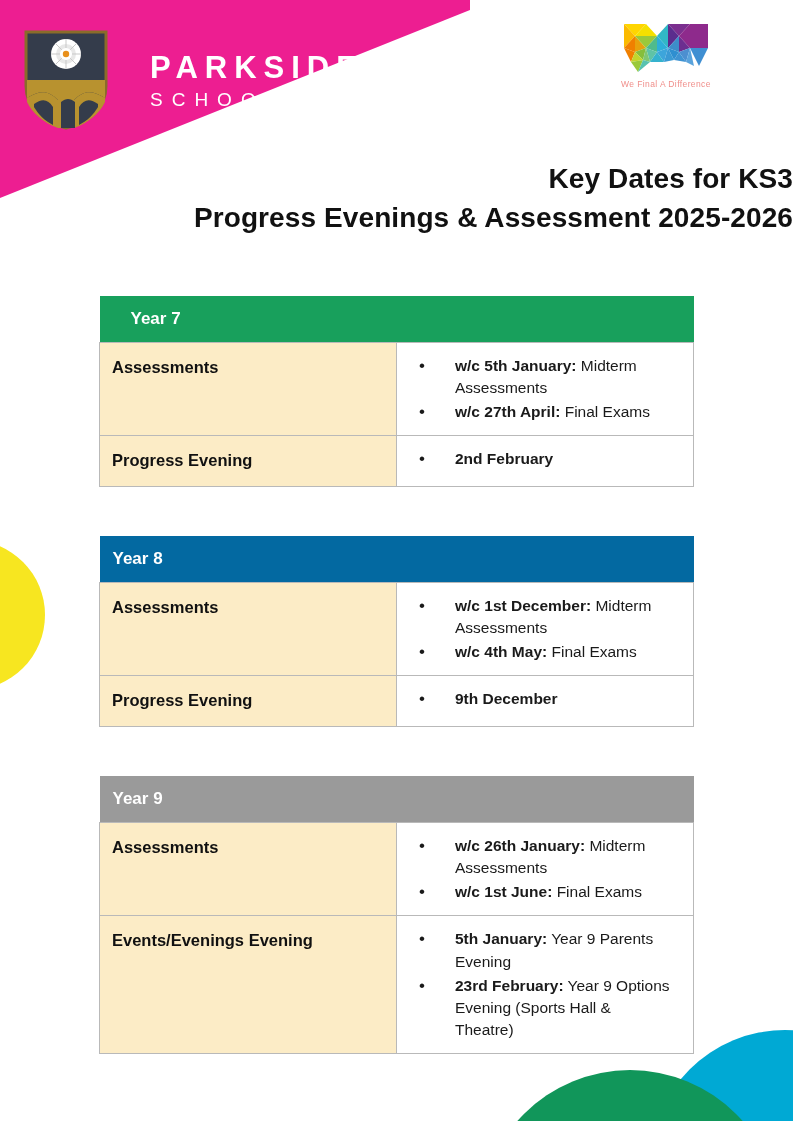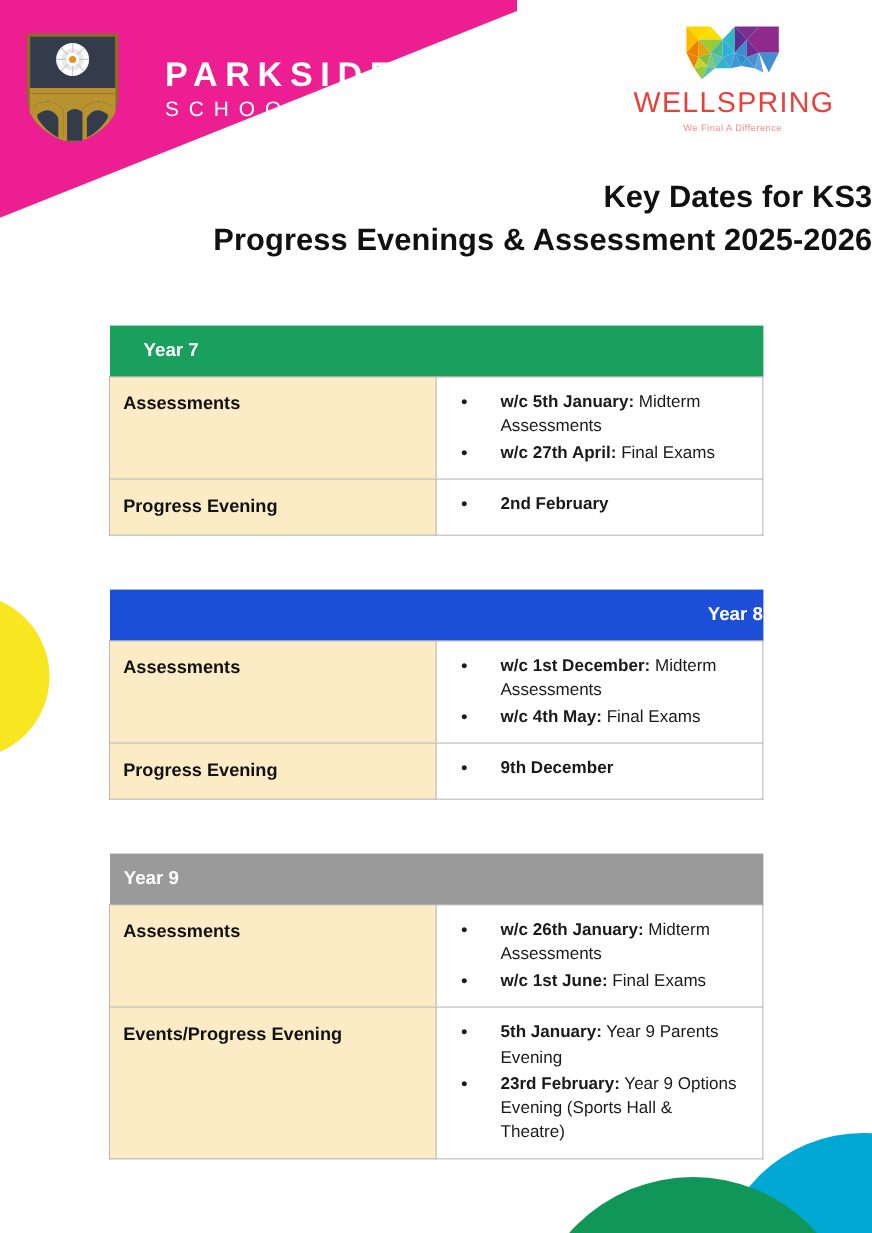--- a/index.html
+++ b/index.html
@@ -231,21 +231,20 @@
       <polygon points="57,14 68,26 57,30" fill="#6C2E90"></polygon>
       <polygon points="42,40 46,26 52,38" fill="#3A9AD4"></polygon>
       <polygon points="46,26 57,30 52,38" fill="#2F8FD0"></polygon>
       <polygon points="57,30 68,26 64,40" fill="#4C8FD0"></polygon>
       <polygon points="52,38 57,30 64,40" fill="#3E93D2"></polygon>
       <polygon points="68,2 86,2 86,26 68,26" fill="#8E2A8C"></polygon>
       <polygon points="68,26 86,26 77,44" fill="#3F8FD2"></polygon>
       <polygon points="64,40 68,26 72,44" fill="#5AA3DC"></polygon>
     </g>
   </svg>
-  <div class="wellspring-name">WELLSPRING</div>
   <div class="wellspring-tag">We Final A Difference</div>
 </div>
 
 <div id="page-title">
   <div>Key Dates for KS3</div>
   <div>Progress Evenings &amp; Assessment 2025-2026</div>
 </div>
 
 <div id="tables">
 
@@ -270,21 +269,21 @@
               <li><span class="item-strong">2nd February</span></li>
             </ul>
         </td>
       </tr>
     </tbody>
   </table>
 
   <table class="year-table" id="table-year8">
     <tbody>
       <tr>
-        <td class="hdr-cell" id="hdr-year8" colspan="2" style="background: #1d4ed8; text-align: right;">Year 8</td>
+        <td class="hdr-cell" id="hdr-year8" colspan="2" style="background: #0369a1;">Year 8</td>
       </tr>
       <tr>
         <td class="label-cell">Assessments</td>
         <td class="items-cell">
           <ul class="bullet-list">
               <li><span class="item-strong">w/c 1st December:</span><span> Midterm Assessments</span></li>
               <li><span class="item-strong">w/c 4th May:</span><span> Final Exams</span></li>
             </ul>
         </td>
       </tr>
@@ -307,21 +306,21 @@
       <tr>
         <td class="label-cell">Assessments</td>
         <td class="items-cell">
           <ul class="bullet-list">
               <li><span class="item-strong">w/c 26th January:</span><span> Midterm Assessments</span></li>
               <li><span class="item-strong">w/c 1st June:</span><span> Final Exams</span></li>
             </ul>
         </td>
       </tr>
       <tr>
-        <td class="label-cell">Events/Progress Evening</td>
+        <td class="label-cell">Events/Evenings Evening</td>
         <td class="items-cell">
           <ul class="bullet-list">
               <li><span class="item-strong">5th January:</span><span> Year 9 Parents Evening</span></li>
               <li><span class="item-strong">23rd February:</span><span> Year 9 Options Evening (Sports Hall &amp; Theatre)</span></li>
             </ul>
         </td>
       </tr>
     </tbody>
   </table>
 

